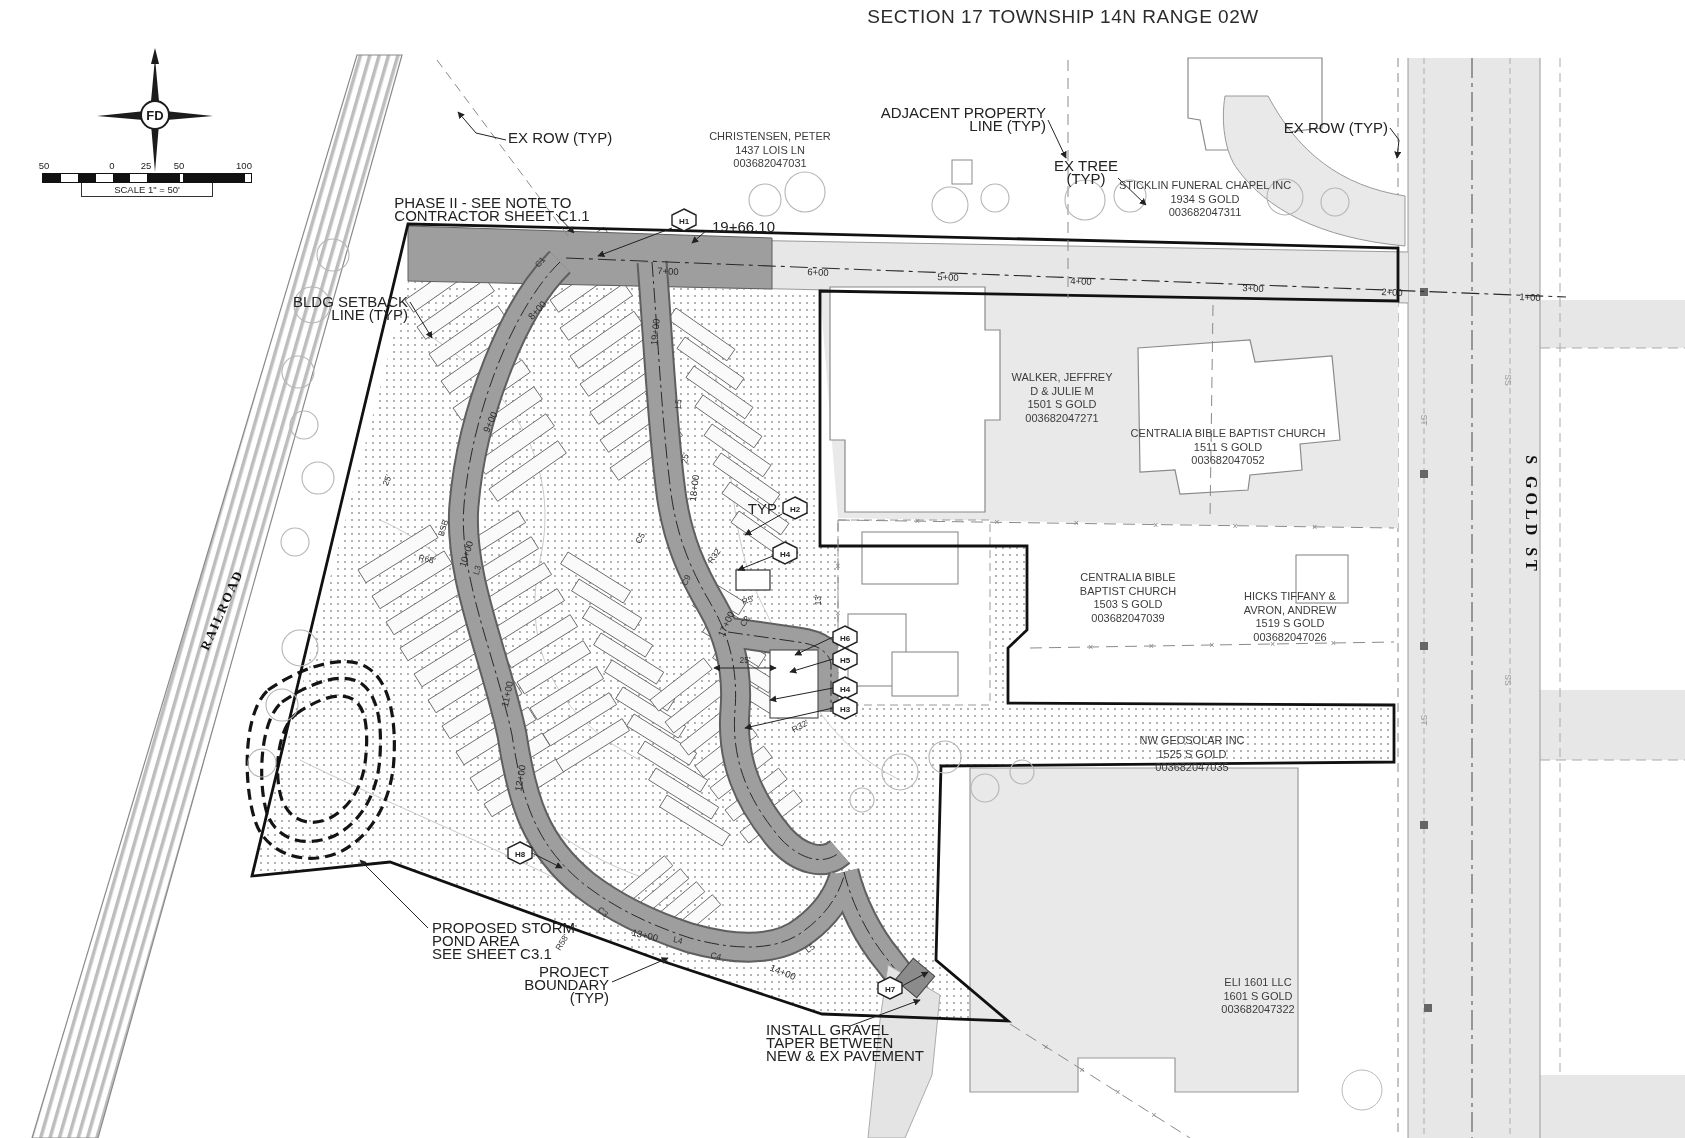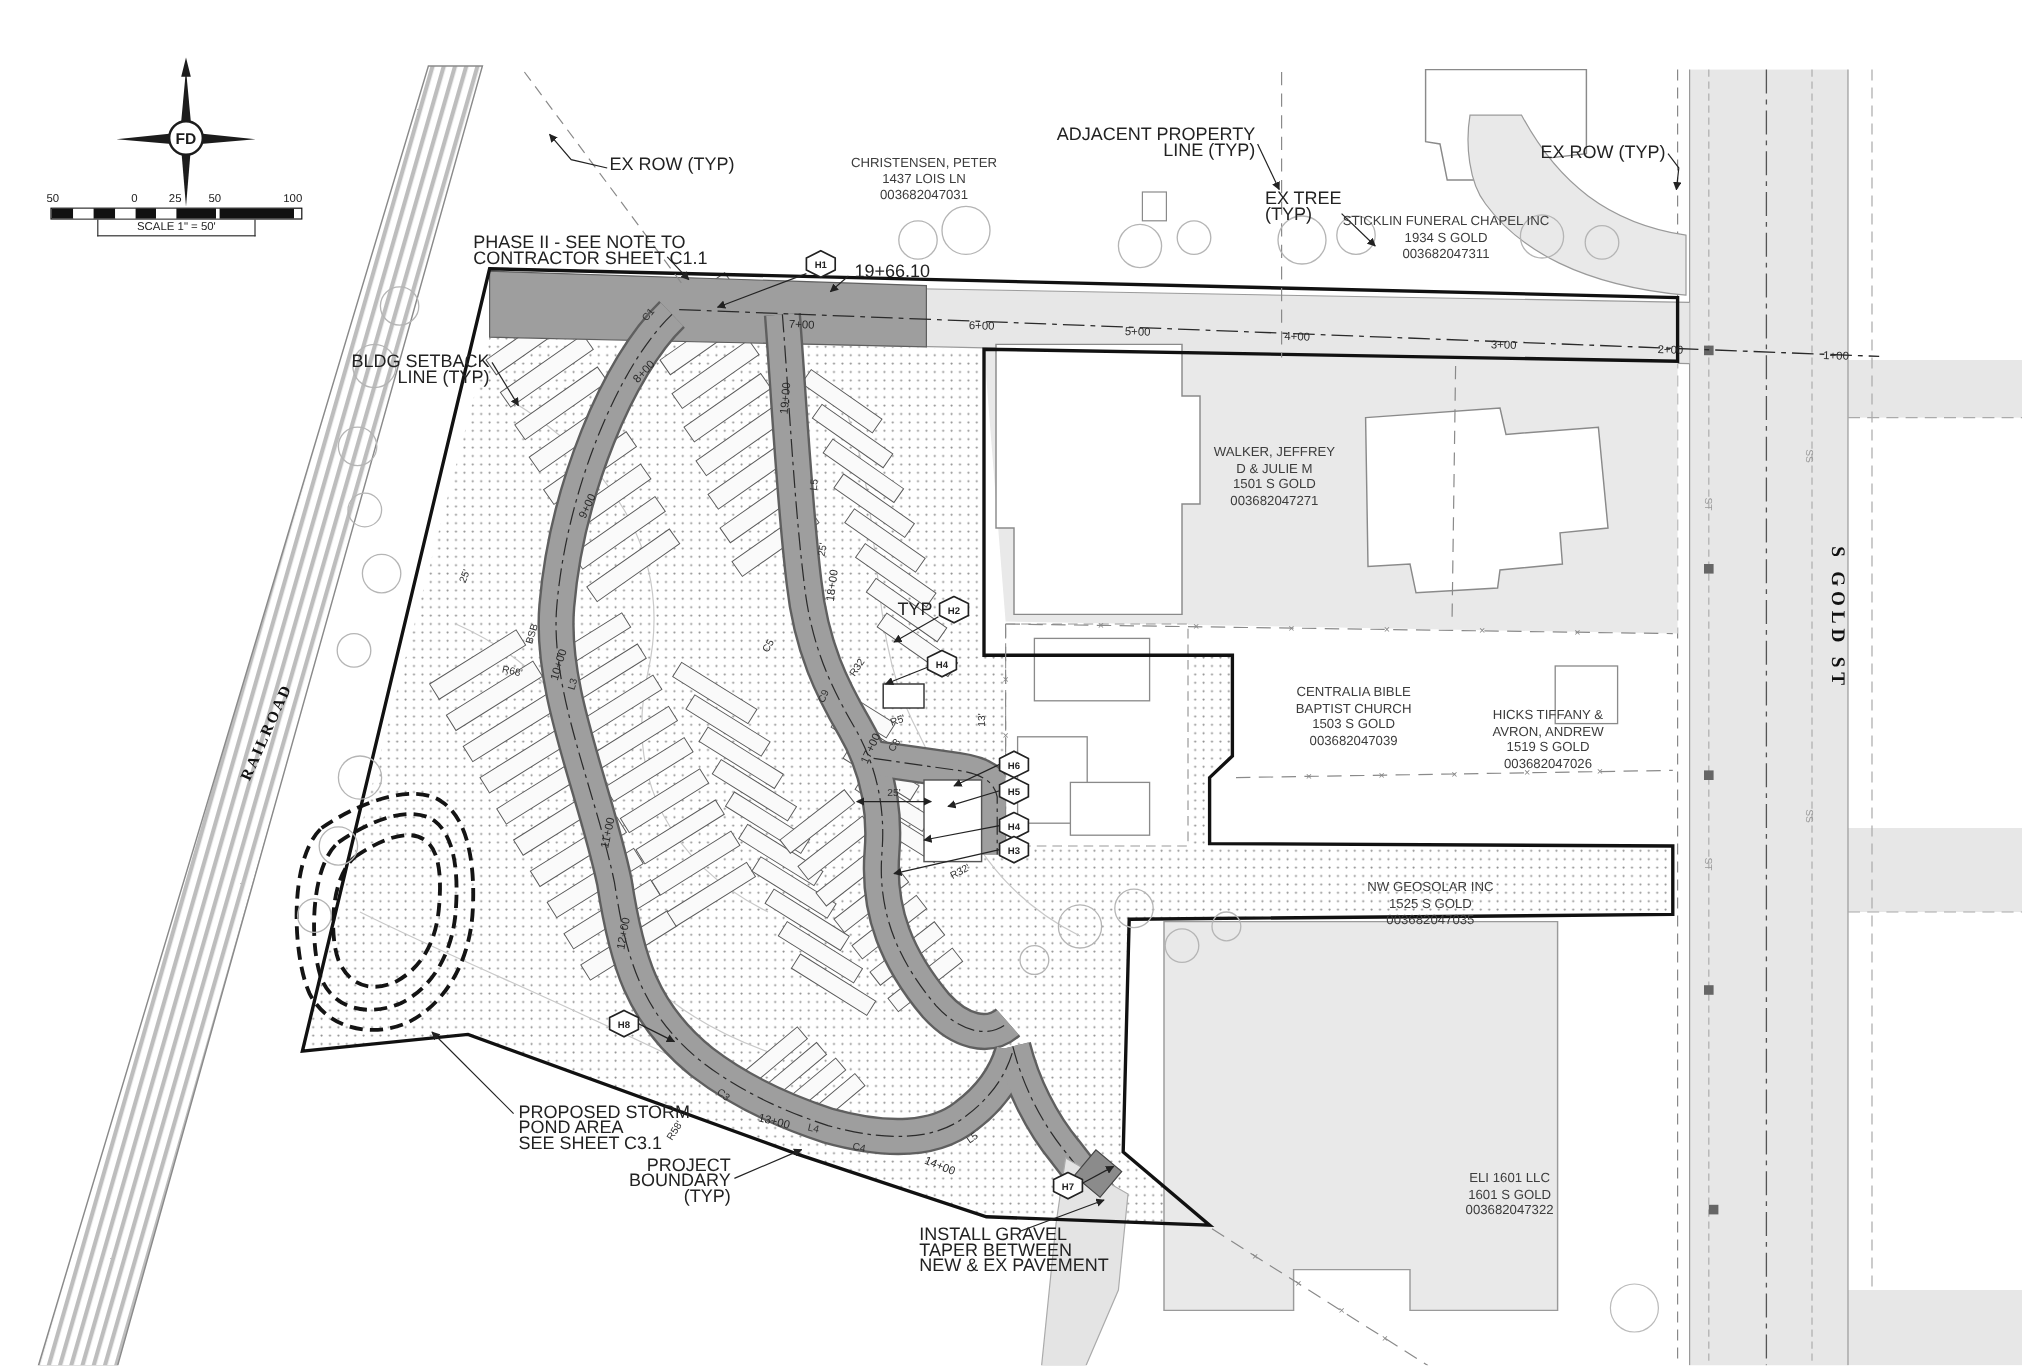--- a/index.html
+++ b/index.html
@@ -310,20 +310,21 @@
   <g>
     <polygon points="155,58 160,112 155,172 150,112" fill="#1c1c1c"></polygon>
     <polygon points="97,116 155,110 213,116 155,121" fill="#1c1c1c"></polygon>
     <polygon points="151,64 155,48 159,64" fill="#1c1c1c"></polygon>
     <circle cx="155" cy="115" r="14" fill="#fff" stroke="#1c1c1c" stroke-width="2"></circle>
     <text x="155" y="120" text-anchor="middle" font-size="13" font-weight="bold" font-family="Liberation Sans, sans-serif" fill="#1c1c1c">FD</text>
   </g>
 </svg>
 
 <div id="overlay">
+  <div class="title" style="left:1063px;top:17px">SECTION 17 TOWNSHIP 14N RANGE 02W</div>
   <div class="street-rr" style="left:222px;top:610px;transform:translate(-50%,-50%) rotate(-66deg)">RAILROAD</div>
   <div class="street-gold" style="left:1531px;top:515px;transform:translate(-50%,-50%) rotate(90deg)">S GOLD ST</div>
 
   <div id="scalebar">
     <div id="sb-ticks">
           <span style="left: 2px;">50</span>
           <span style="left: 70px;">0</span>
           <span style="left: 104px;">25</span>
           <span style="left: 137px;">50</span>
           <span style="left: 202px;">100</span>
@@ -344,40 +345,43 @@
 <div class="parcel" style="left: 770px; top: 150px; transform: translate(-50%, -50%);">CHRISTENSEN, PETER
 1437 LOIS LN
 003682047031</div>
       <div class="parcel" style="left: 1205px; top: 199px; transform: translate(-50%, -50%);">STICKLIN FUNERAL CHAPEL INC
 1934 S GOLD
 003682047311</div>
       <div class="parcel" style="left: 1062px; top: 398px; transform: translate(-50%, -50%);">WALKER, JEFFREY
 D &amp; JULIE M
 1501 S GOLD
 003682047271</div>
+      <div class="parcel" style="left: 1228px; top: 447px; transform: translate(-50%, -50%);">CENTRALIA BIBLE BAPTIST CHURCH
+1511 S GOLD
+003682047052</div>
       <div class="parcel" style="left: 1128px; top: 598px; transform: translate(-50%, -50%);">CENTRALIA BIBLE
 BAPTIST CHURCH
 1503 S GOLD
 003682047039</div>
       <div class="parcel" style="left: 1290px; top: 617px; transform: translate(-50%, -50%);">HICKS TIFFANY &amp;
 AVRON, ANDREW
 1519 S GOLD
 003682047026</div>
       <div class="parcel" style="left: 1192px; top: 754px; transform: translate(-50%, -50%);">NW GEOSOLAR INC
 1525 S GOLD
 003682047035</div>
       <div class="parcel" style="left: 1258px; top: 996px; transform: translate(-50%, -50%);">ELI 1601 LLC
 1601 S GOLD
 003682047322</div>
       <div class="callout" style="left: 508px; top: 137px; transform: translate(0px, -50%); text-align: left;">EX ROW (TYP)</div>
       <div class="callout" style="left: 492px; top: 209px; transform: translate(-50%, -50%);">PHASE II - SEE NOTE TO
 CONTRACTOR SHEET C1.1</div>
       <div class="callout" style="left: 1046px; top: 119px; transform: translate(-100%, -50%); text-align: right;">ADJACENT PROPERTY
 LINE (TYP)</div>
-      <div class="callout" style="left: 1118px; top: 172px; transform: translate(-100%, -50%); text-align: left;">EX TREE
+      <div class="callout" style="left: 1118px; top: 172px; transform: translate(-100%, -50%); text-align: center;">EX TREE
 (TYP)</div>
       <div class="callout" style="left: 1388px; top: 127px; transform: translate(-100%, -50%); text-align: right;">EX ROW (TYP)</div>
       <div class="callout" style="left: 408px; top: 308px; transform: translate(-100%, -50%); text-align: right;">BLDG SETBACK
 LINE (TYP)</div>
       <div class="callout" style="left: 432px; top: 940px; transform: translate(0px, -50%); text-align: left;">PROPOSED STORM
 POND AREA
 SEE SHEET C3.1</div>
       <div class="callout" style="left: 609px; top: 984px; transform: translate(-100%, -50%); text-align: right;">PROJECT
 BOUNDARY
 (TYP)</div>

